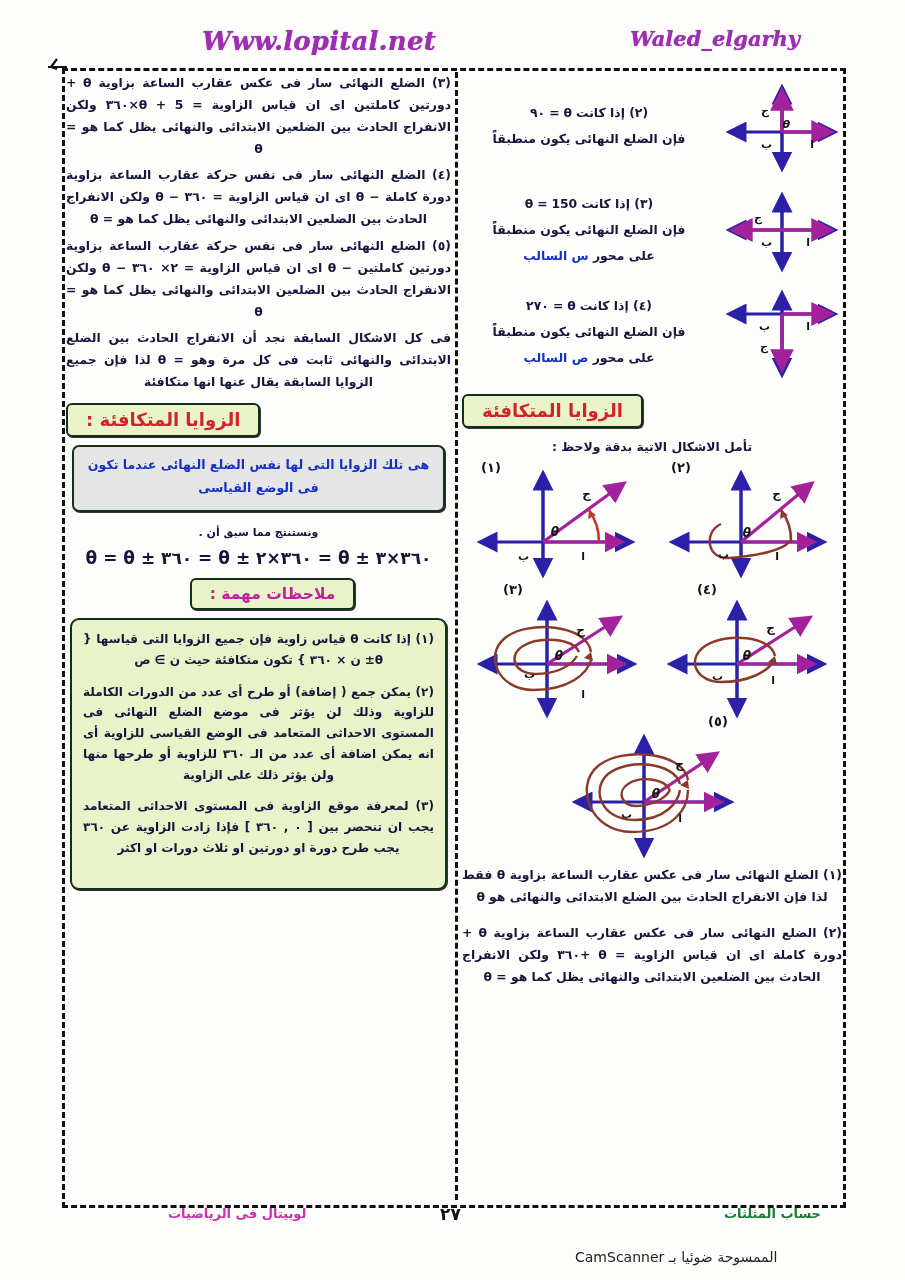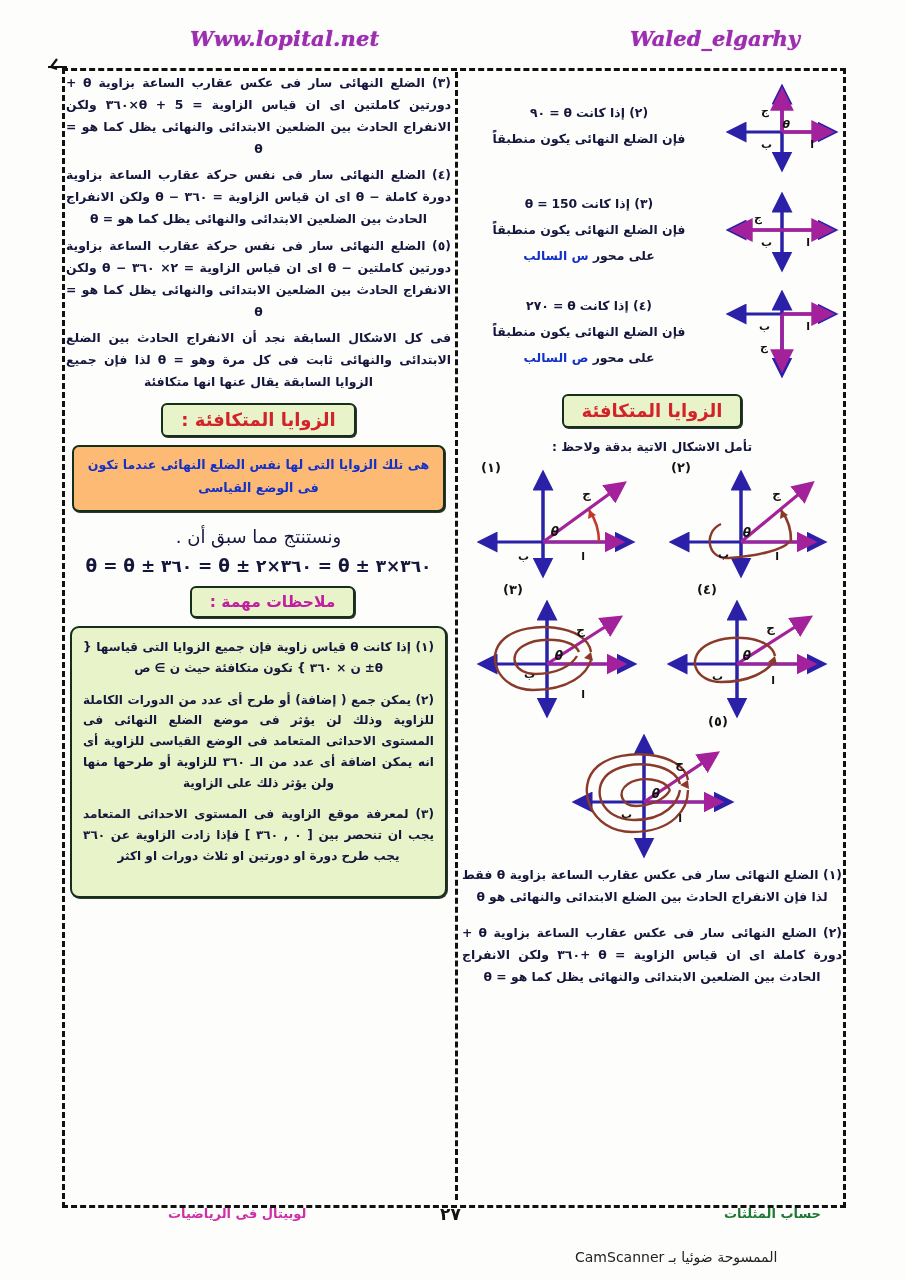--- a/index.html
+++ b/index.html
@@ -3,22 +3,22 @@
 <meta charset="utf-8">
 <style>
   html,body{margin:0;padding:0;background:#ffffff;}
   body{width:905px;height:1280px;position:relative;overflow:hidden;
        font-family:"DejaVu Sans","Liberation Sans",sans-serif;}
 
   .page{position:absolute;inset:0;background:#fdfdfb;}
 
   
   .hdr{position:absolute;top:26px;width:100%;height:34px;}
-  .hdr-left{position:absolute;left:190px;top:0;font-family:"DejaVu Serif",serif;
-            font-style:italic;font-weight:700;font-size:21px;color:#9b2fb0;
+  .hdr-left{position:absolute;left:202px;top:0;font-family:"DejaVu Serif",serif;
+            font-style:italic;font-weight:700;font-size:26px;color:#9b2fb0;
             letter-spacing:.2px;text-shadow:0 0 1px #9b2fb0;}
   .hdr-right{position:absolute;left:630px;top:0;font-family:"DejaVu Serif",serif;
              font-style:italic;font-weight:700;font-size:21px;color:#9b2fb0;
              text-shadow:0 0 1px #9b2fb0;text-align:right;}
 
   
   .frame{position:absolute;left:62px;top:68px;width:784px;height:1140px;
          border:3px dashed #111;box-sizing:border-box;}
   .midrule{position:absolute;left:455px;top:72px;width:0;height:1128px;
            border-left:3px dashed #111;}
@@ -37,36 +37,36 @@
   .par.just{text-align:justify;text-align-last:center;}
   .hl-blue{color:#1330c8;}
 
   
   .plate{border:2.5px solid #15301a;border-radius:6px;background:#e9f3c9;
          padding:4px 18px 5px;display:inline-block;
          box-shadow:1px 1px 0 #333;}
   .plate-title{font-weight:700;font-size:18px;color:#d2232a;direction:rtl;
                letter-spacing:-.4px;}
   .plate-title.mag{color:#c21fa0;font-size:15.5px;}
-  .plate-wrap{text-align:center;margin:10px 0 8px;}
+  .plate-wrap{text-align:left;margin:10px 0 8px;}
   .plate-wrap.r{text-align:center;padding-left:28px;}
 
-  .defbox{border:2.5px solid #15301a;border-radius:7px;background:#fdba74;
+  .defbox{border:2.5px solid #15301a;border-radius:7px;background:#e5e5e5;
           padding:7px 12px;margin:4px 6px 10px;box-shadow:1px 1px 0 #333;}
   .defbox .par{color:#1330c8;font-size:12.6px;}
 
   .notebox{border:2.5px solid #15301a;border-radius:9px;background:#e9f3c9;
            padding:9px 11px;margin:6px 4px;box-shadow:1px 1px 0 #333;}
   .notebox .par{margin-bottom:11px;font-size:12.1px;line-height:1.72;}
   .notebox .par:last-child{margin-bottom:20px;}
 
   
   .eqline{text-align:center;direction:ltr;font-weight:700;font-size:17px;
           color:#15163c;margin:9px 0 4px;font-family:"DejaVu Sans",sans-serif;}
-  .lead{font-size:18px;font-weight:400;color:#15163c;text-align:center;
+  .lead{font-size:11px;font-weight:700;color:#15163c;text-align:center;
         direction:rtl;margin:14px 0 2px;}
 
   
   .figrow{display:flex;justify-content:space-around;align-items:flex-start;}
   .fig{position:relative;}
   .fig svg{display:block;}
   .fignum{position:absolute;font-weight:700;font-size:13px;color:#111;
           direction:rtl;}
 
   .sidefig{display:flex;align-items:center;gap:6px;margin:8px 0 14px;}

